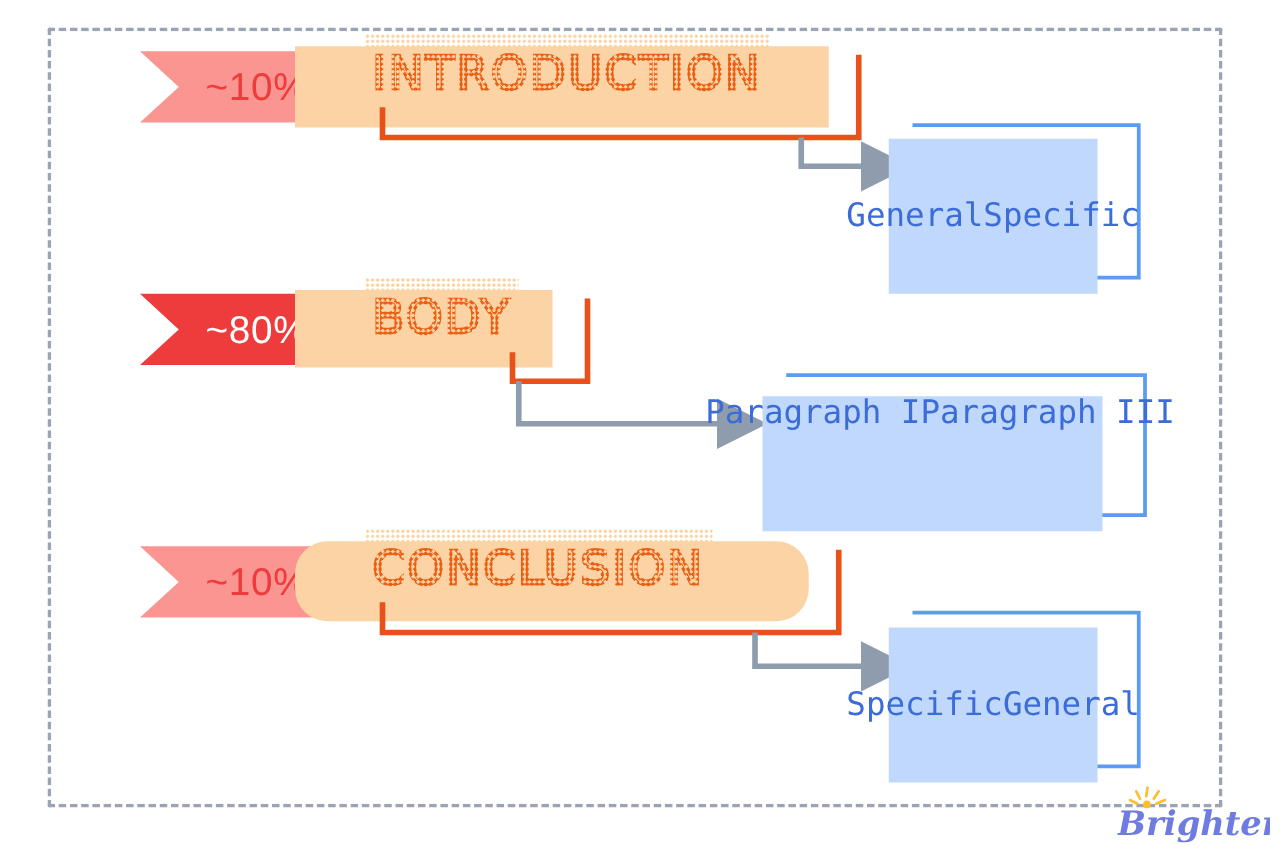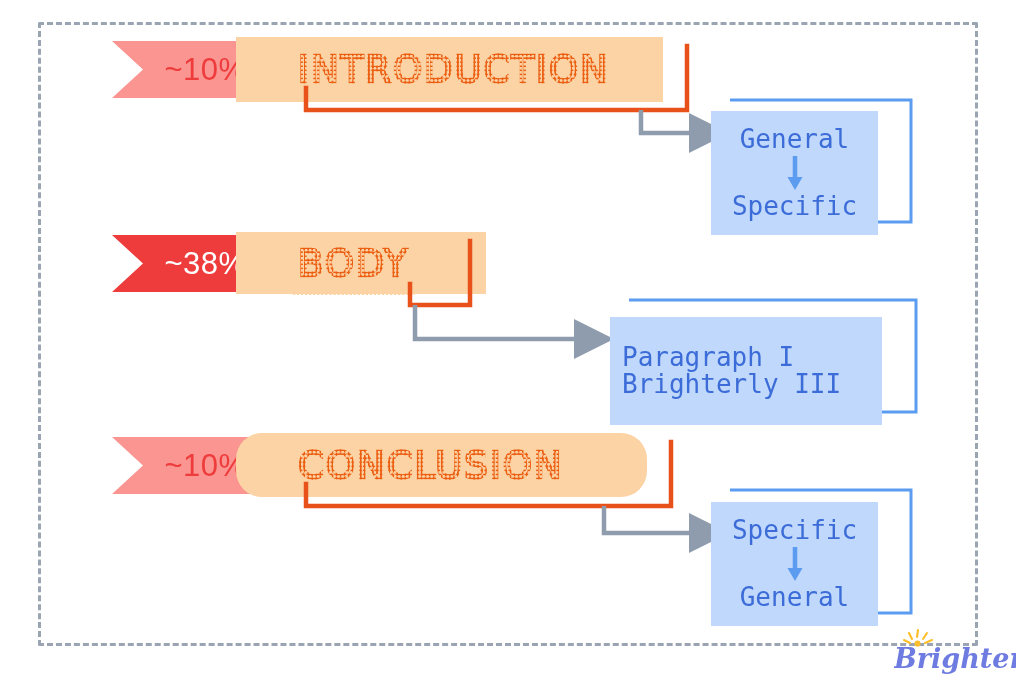--- a/index.html
+++ b/index.html
@@ -20,21 +20,21 @@
   
   .pct{
     position:absolute;display:flex;align-items:center;justify-content:center;
     font-weight:400;letter-spacing:.5px;box-sizing:border-box;
   }
   .pct span{position:relative;left:6px;}
 
   
   .bar{
     position:absolute;background:#FBD3A4;box-sizing:border-box;
-    display:flex;align-items:center;
+    display:flex;align-items:flex-start;
   }
   .bar .htxt{
     font-family:"DejaVu Sans",sans-serif;
     font-weight:400;
     letter-spacing:2px;
     color:transparent;
     -webkit-text-stroke:2.5px #EC5E12;
     text-stroke:2.5px #EC5E12;
     white-space:nowrap;
     position:relative;
@@ -43,21 +43,21 @@
   .bar .htxt::after{
     content:"";position:absolute;left:-6px;top:-10px;right:-6px;bottom:-10px;
     background-image:radial-gradient(#FBD3A4 1.15px, rgba(251,211,164,0) 1.3px);
     background-size:4.05px 4.05px;background-position:0 0;
     pointer-events:none;
   }
 
   
   .bbox{
     position:absolute;background:#C0D8FB;box-sizing:border-box;
-    display:flex;flex-direction:column;justify-content:center;
+    display:flex;flex-direction:row;justify-content:center;
     font-family:"DejaVu Sans Mono","Liberation Mono",monospace;
     color:#3C6CD8;white-space:nowrap;
   }
   .bbox .ln{line-height:1.03;}
   .arrowdown{display:block;}
 
   .logo{position:absolute;left:894px;top:628px;width:122px;height:46px;}
 </style>
 </head>
 <body>
@@ -69,31 +69,31 @@
   <svg class="layer">
     <polygon points="112,41 250,41 287,69.5 250,98 112,98 143,69.5" fill="#FA9591"></polygon>
     <polygon points="112,235 250,235 287,263.5 250,292 112,292 143,263.5" fill="#EE3B3B"></polygon>
     <polygon points="112,437 250,437 287,465.5 250,494 112,494 143,465.5" fill="#FA9591"></polygon>
   </svg>
 
   <div class="pct" style="left:112px;top:41px;width:175px;height:57px;color:#EE3B3B;font-size:31px;">
     <span>~10%</span>
   </div>
   <div class="pct" style="left:112px;top:235px;width:175px;height:57px;color:#FFFFFF;font-size:31px;">
-    <span>~38%</span>
+    <span>~80%</span>
   </div>
   <div class="pct" style="left:112px;top:437px;width:175px;height:57px;color:#EE3B3B;font-size:31px;">
     <span>~10%</span>
   </div>
 
   <div class="bar" style="left:236px;top:37px;width:427px;height:65px;padding-left:62px;">
     <span class="htxt" style="font-size:37px;">INTRODUCTION</span>
   </div>
 
-  <div class="bar" style="left:236px;top:232px;width:250px;height:62px;padding-left:62px;">
+  <div class="bar" style="left:236px;top:232px;width:206px;height:62px;padding-left:62px;">
     <span class="htxt" style="font-size:37px;">BODY</span>
   </div>
 
   <div class="bar" style="left:236px;top:433px;width:411px;height:64px;padding-left:62px;border-radius:26px;">
     <span class="htxt" style="font-size:37px;">CONCLUSION</span>
   </div>
 
   <svg class="layer">
     <defs>
       <marker id="ghead" markerWidth="9" markerHeight="9" refX="1" refY="4.5" orient="auto" markerUnits="strokeWidth">
@@ -122,21 +122,21 @@
     <div class="ln">General</div>
     <svg class="arrowdown" width="26" height="40" viewBox="0 0 26 40">
       <path d="M13,3 L13,25" stroke="#5B9BF0" stroke-width="4.5" fill="none"></path>
       <path d="M5.5,24 L20.5,24 L13,37 Z" fill="#5B9BF0"></path>
     </svg>
     <div class="ln">Specific</div>
   </div>
 
   <div class="bbox" style="left:610px;top:317px;width:272px;height:108px;font-size:26px;padding-left:12px;">
     <div class="ln">Paragraph I</div>
-    <div class="ln">Brighterly III</div>
+    <div class="ln">Paragraph III</div>
   </div>
 
   <div class="bbox" style="left:711px;top:502px;width:167px;height:124px;font-size:26px;align-items:center;">
     <div class="ln">Specific</div>
     <svg class="arrowdown" width="26" height="40" viewBox="0 0 26 40">
       <path d="M13,3 L13,25" stroke="#5B9BF0" stroke-width="4.5" fill="none"></path>
       <path d="M5.5,24 L20.5,24 L13,37 Z" fill="#5B9BF0"></path>
     </svg>
     <div class="ln">General</div>
   </div>

